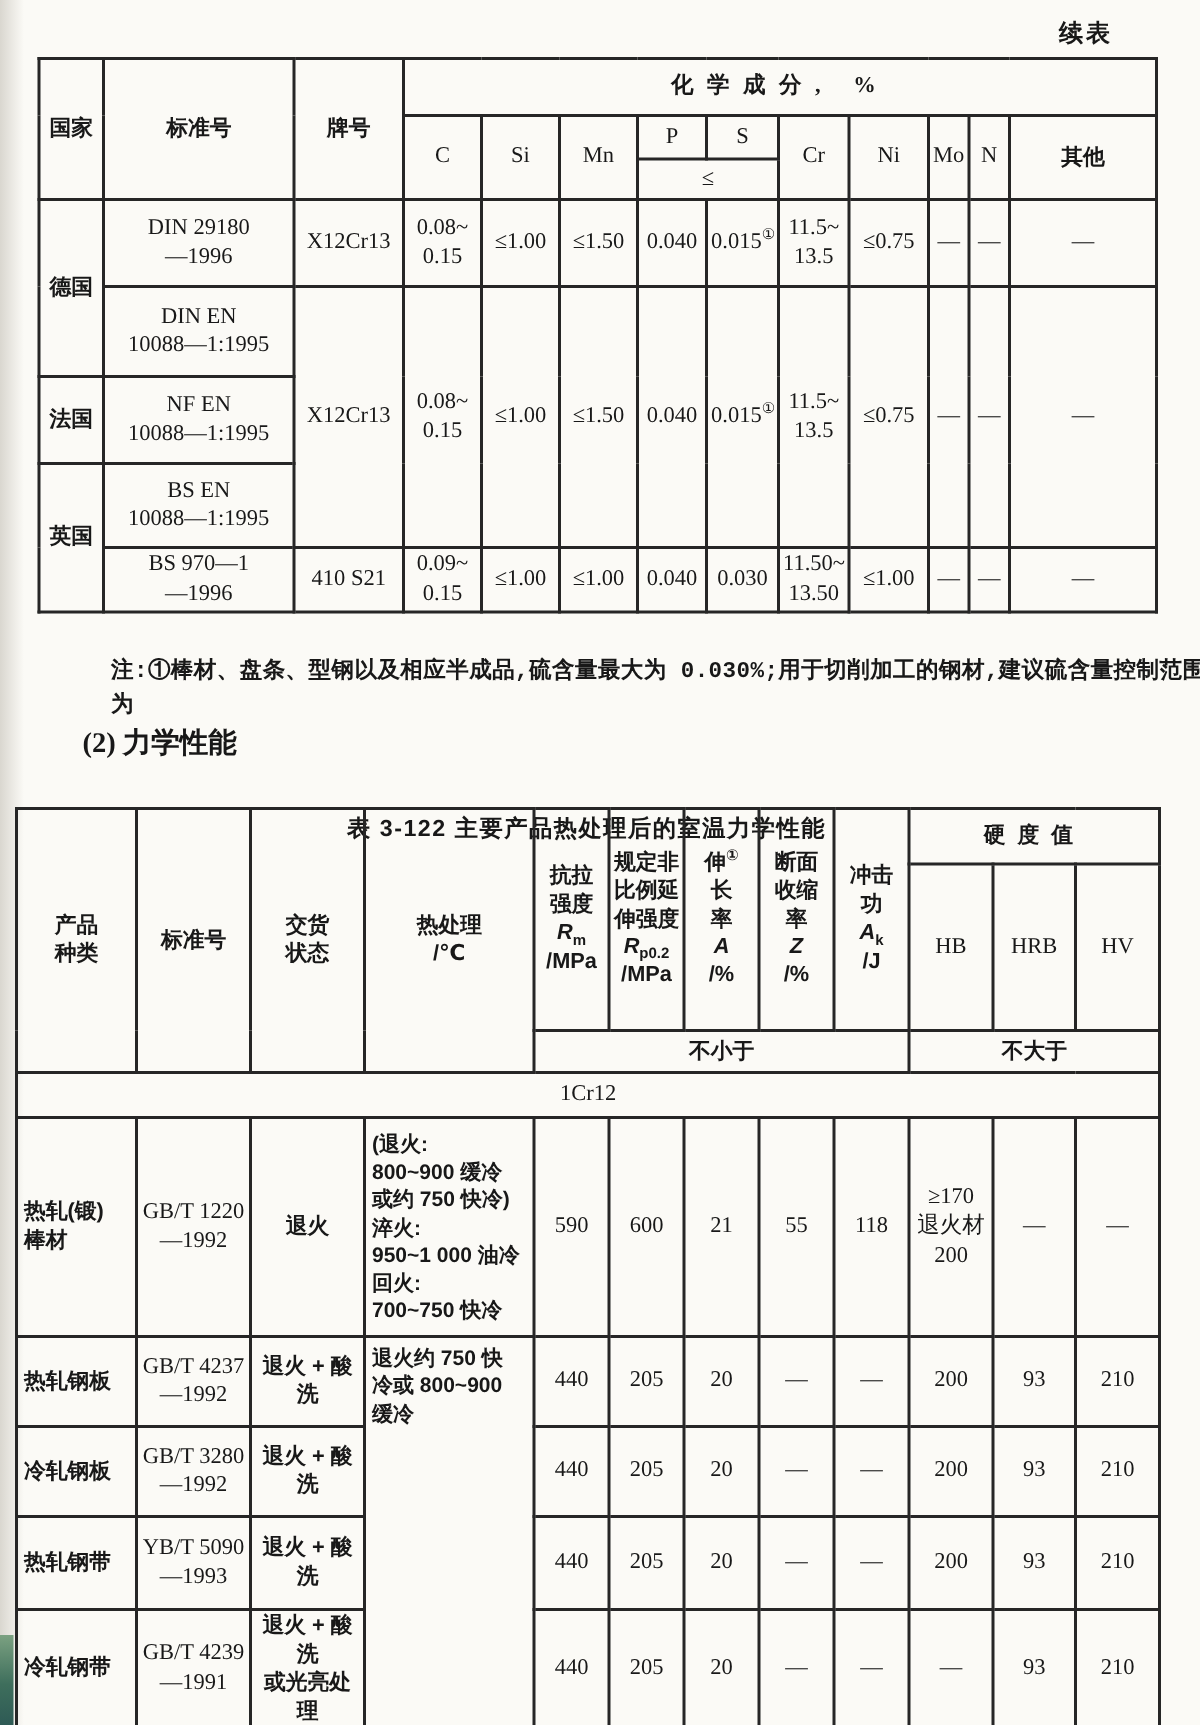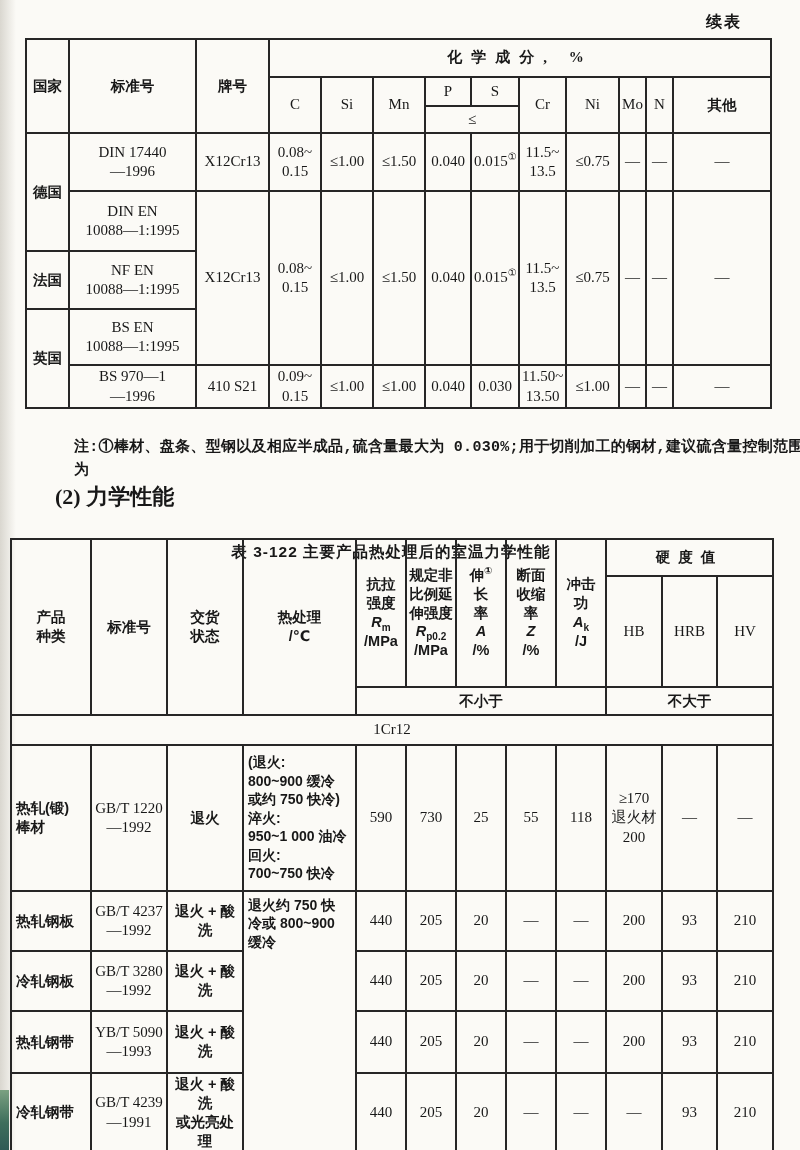--- a/index.html
+++ b/index.html
@@ -51,21 +51,21 @@
   .heatcell { text-align:left; padding-left:4px; font-size:14px; line-height:1.32; }
   .topalign { vertical-align:top; padding-top:4px; }
   .note {
     position:absolute; left:55px; top:436px; width:730px;
     font-size:15px; line-height:1.55; letter-spacing:.3px;
     font-family:Liberation Mono, monospace; font-weight:bold;margin-left:19px;
   }
   .note .l2 { padding-left:38px; }
   .heading {
     position:absolute; left:55px; top:482px;
-    font-size:22px; font-weight:bold;
+    font-size:19px; font-weight:bold;
     font-family:"Liberation Serif","DejaVu Serif",serif;
   }
   .t2title {
     position:absolute; left:10px; top:542px; width:762px; text-align:center;
     font-family:"Liberation Sans","DejaVu Sans",sans-serif;
     font-weight:bold; font-size:15.5px; letter-spacing:1px;
   }
   .watermark {
     position:absolute; right:34px; top:438px; text-align:right;
     color:#b3c3ea; font-family:"Liberation Sans","DejaVu Sans",sans-serif;
@@ -115,21 +115,21 @@
     <td rowspan="2">Ni</td>
     <td rowspan="2">Mo</td>
     <td rowspan="2">N</td>
     <td rowspan="2" class="cn">其他</td>
   </tr>
   <tr style="height:27px">
     <td colspan="2">≤</td>
   </tr>
   <tr style="height:58px">
     <td rowspan="2" class="cn">德国</td>
-    <td class="ml">DIN 17440
+    <td class="ml">DIN 29180
 —1996</td>
     <td>X12Cr13</td>
     <td class="ml">0.08~
 0.15</td>
     <td>≤1.00</td>
     <td>≤1.50</td>
     <td>0.040</td>
     <td><span>0.015</span><sup>①</sup></td>
     <td class="ml">11.5~
 13.5</td>
@@ -272,22 +272,22 @@
 —1992</td>
     <td class="cn">退火</td>
     <td class="cn ml heatcell">(退火:
 800~900 缓冷
 或约 750 快冷)
 淬火:
 950~1 000 油冷
 回火:
 700~750 快冷</td>
     <td>590</td>
-    <td>730</td>
-    <td>25</td>
+    <td>600</td>
+    <td>21</td>
     <td>55</td>
     <td>118</td>
     <td class="ml">≥170
 退火材
 200</td>
     <td>—</td>
     <td>—</td>
   </tr>
   <tr style="height:60px">
     <td class="cn leftcell">热轧钢板</td>

